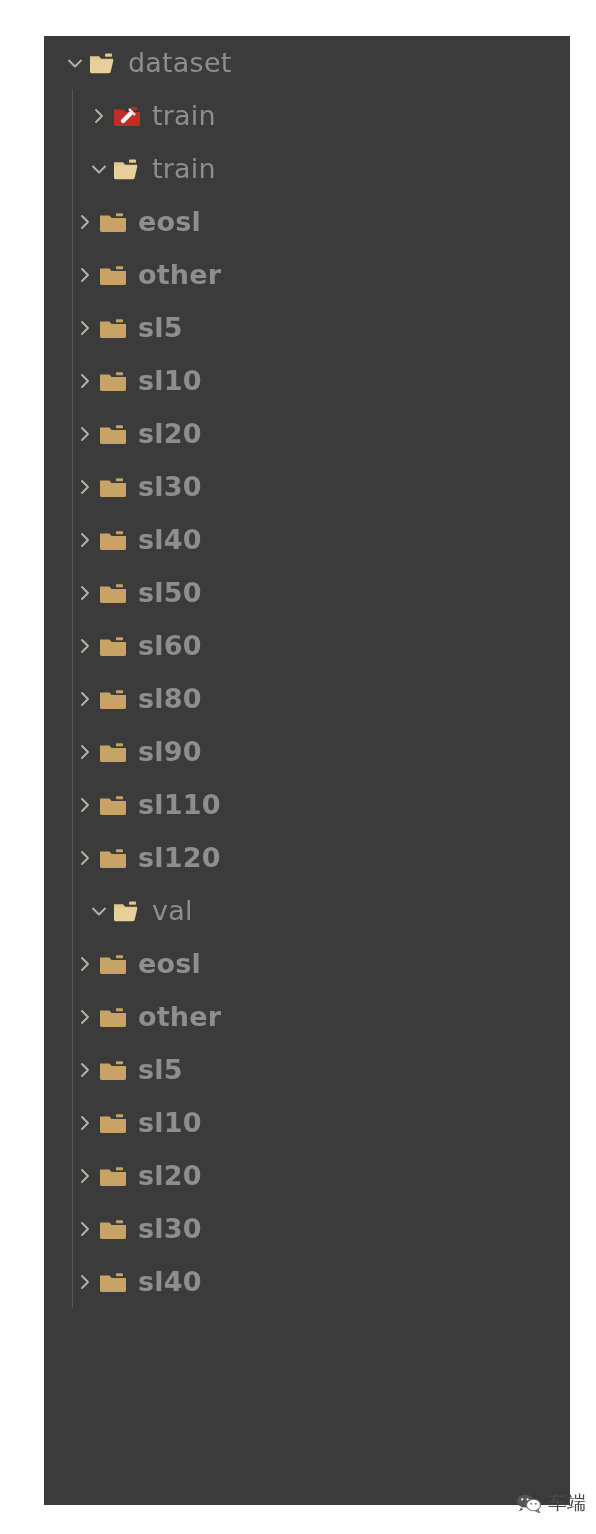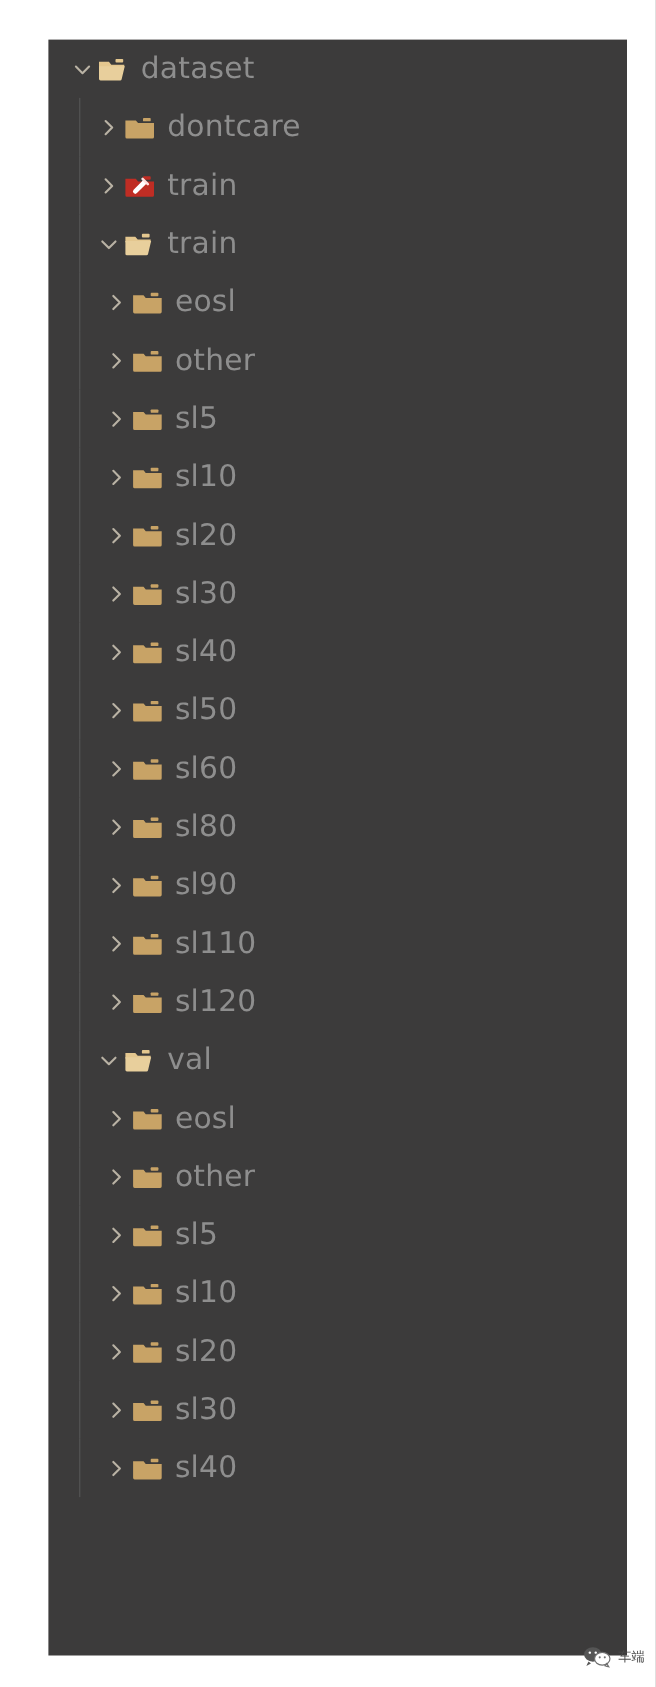--- a/index.html
+++ b/index.html
@@ -80,34 +80,34 @@
   .flabel {
     font-size: 27px;
     line-height: 30px;
     color: #8e8e8e;
     letter-spacing: 0.2px;
   }
 
   
   .d0 { padding-left: 18px; }
   .d1 { padding-left: 42px; }
-  .d2 { padding-left: 49px; }
+  .d2 { padding-left: 28px; font-weight: bold; }
 
   
   #watermark {
     position: absolute;
     right: 10px;
     bottom: 18px;
     display: flex;
     align-items: center;
     gap: 6px;
     z-index: 5;
   }
   #watermark .wm-text {
-    font-size: 12px;
+    font-size: 19px;
     color: #4a4a4a;
     font-family: Liberation Serif, serif;
   }
   #watermark svg { display: block; }
 </style>
 </head>
 <body>
 
 <div id="explorer-panel">
   <ul class="tree" id="tree-root">
@@ -118,35 +118,20 @@
           </svg>
         </span>
         <span class="ficon">
           <svg width="28" height="24" viewBox="0 0 28 24">
             <rect x="16" y="2.6" width="7" height="3.2" rx="0.8" fill="#e4c78f"></rect>
             <path d="M1 5.2 h9 l2.2 2.6 H24 v2.4 H1 Z" fill="#e4c78f"></path>
             <path d="M1 9.2 h23.4 l-2.8 11.8 a1.5 1.5 0 0 1 -1.45 1.15 H2.4 A1.4 1.4 0 0 1 1 20.8 Z" fill="#e8cf9c"></path>
           </svg>
         </span>
         <span class="flabel">dataset</span>
-      </li>
-      <li class="tree-row d1">
-        <span class="guide"></span>
-        <span class="twisty">
-          <svg width="20" height="20" viewBox="0 0 20 20">
-            <path d="M7 4 L13 10 L7 16" fill="none" stroke="currentColor" stroke-width="1.9" stroke-linecap="round" stroke-linejoin="round"></path>
-          </svg>
-        </span>
-        <span class="ficon">
-          <svg width="28" height="24" viewBox="0 0 28 24">
-            <path d="M1 5.5 h9.5 l2 2.4 H27 a0 0 0 0 1 0 0 v12.6 a1.4 1.4 0 0 1 -1.4 1.4 H2.4 A1.4 1.4 0 0 1 1 20.5 Z" fill="#c8a366"></path>
-            <rect x="17" y="3.2" width="7" height="3.1" rx="0.8" fill="#c8a366"></rect>
-          </svg>
-        </span>
-        <span class="flabel">dontcare</span>
       </li>
       <li class="tree-row d1">
         <span class="guide"></span>
         <span class="twisty">
           <svg width="20" height="20" viewBox="0 0 20 20">
             <path d="M7 4 L13 10 L7 16" fill="none" stroke="currentColor" stroke-width="1.9" stroke-linecap="round" stroke-linejoin="round"></path>
           </svg>
         </span>
         <span class="ficon">
           <svg width="28" height="24" viewBox="0 0 28 24">

